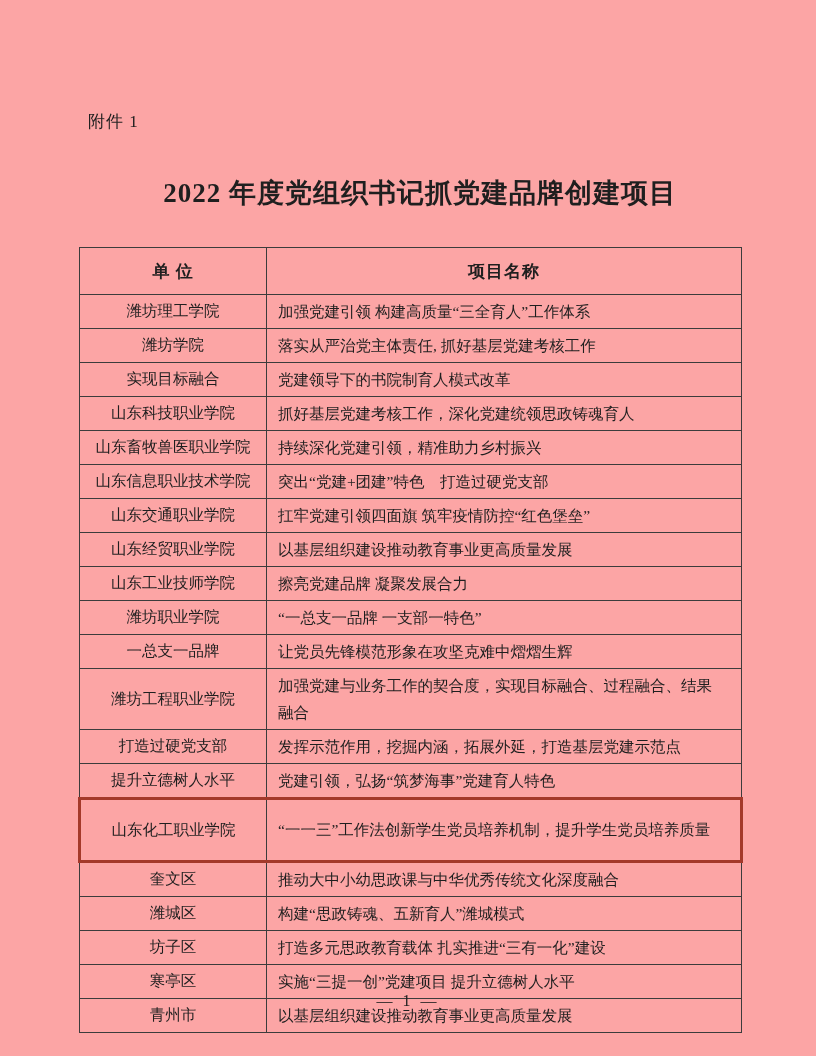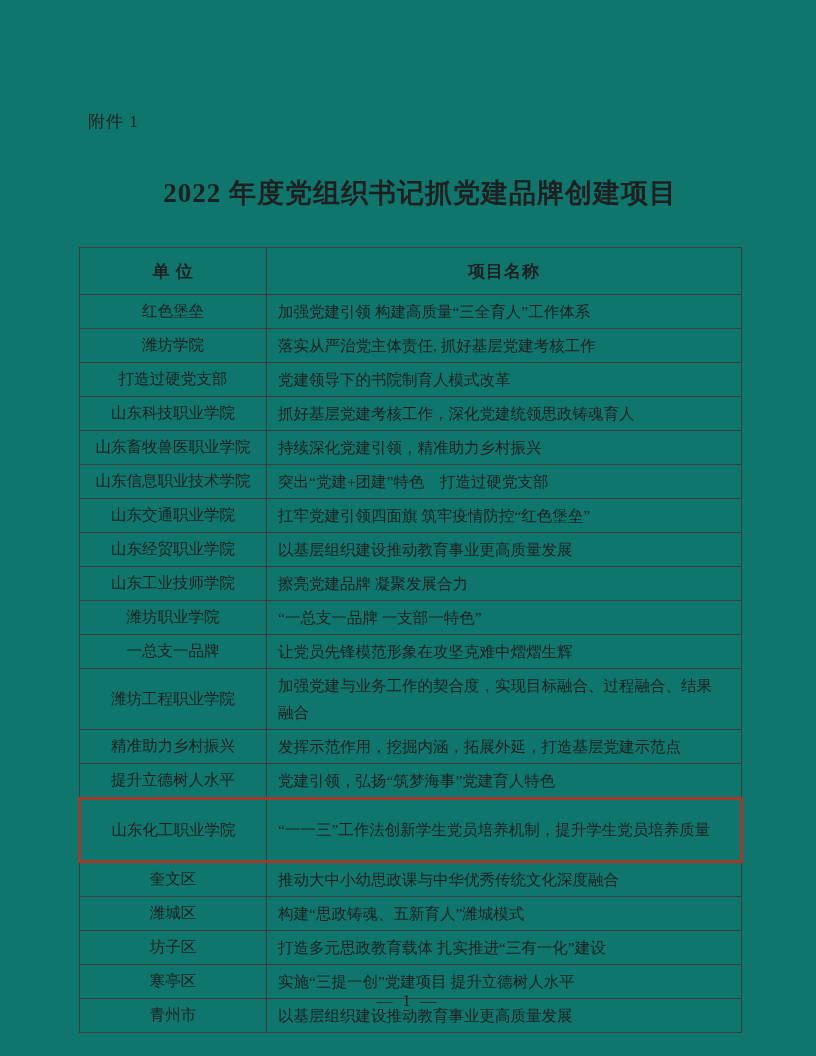--- a/index.html
+++ b/index.html
@@ -5,21 +5,21 @@
   html, body {
     margin: 0;
     padding: 0;
     background: #e9e9e9;
   }
   .page {
     position: relative;
     width: 816px;
     height: 1056px;
     margin: 0 auto;
-    background: #0f766e;
+    background: #fca5a5;
     font-family: "Liberation Serif", "DejaVu Serif", serif;
     color: #1f1f1f;
     overflow: hidden;
   }
   .attachment {
     position: absolute;
     left: 88px;
     top: 110px;
     font-size: 17px;
     letter-spacing: 1px;
@@ -104,29 +104,29 @@
       <col class="c-project">
     </colgroup>
     <thead>
       <tr>
         <th>单 位</th>
         <th>项目名称</th>
       </tr>
     </thead>
     <tbody id="table-body">
         <tr class="row-single">
-          <td class="unit-cell">红色堡垒</td>
+          <td class="unit-cell">潍坊理工学院</td>
           <td class="project-cell">加强党建引领 构建高质量“三全育人”工作体系</td>
         </tr>
         <tr class="row-single">
           <td class="unit-cell">潍坊学院</td>
           <td class="project-cell">落实从严治党主体责任, 抓好基层党建考核工作</td>
         </tr>
         <tr class="row-single">
-          <td class="unit-cell">打造过硬党支部</td>
+          <td class="unit-cell">实现目标融合</td>
           <td class="project-cell">党建领导下的书院制育人模式改革</td>
         </tr>
         <tr class="row-single">
           <td class="unit-cell">山东科技职业学院</td>
           <td class="project-cell">抓好基层党建考核工作，深化党建统领思政铸魂育人</td>
         </tr>
         <tr class="row-single">
           <td class="unit-cell">山东畜牧兽医职业学院</td>
           <td class="project-cell">持续深化党建引领，精准助力乡村振兴</td>
         </tr>
@@ -152,21 +152,21 @@
         </tr>
         <tr class="row-single">
           <td class="unit-cell">一总支一品牌</td>
           <td class="project-cell">让党员先锋模范形象在攻坚克难中熠熠生辉</td>
         </tr>
         <tr class="row-double">
           <td class="unit-cell">潍坊工程职业学院</td>
           <td class="project-cell">加强党建与业务工作的契合度，实现目标融合、过程融合、结果融合</td>
         </tr>
         <tr class="row-single">
-          <td class="unit-cell">精准助力乡村振兴</td>
+          <td class="unit-cell">打造过硬党支部</td>
           <td class="project-cell">发挥示范作用，挖掘内涵，拓展外延，打造基层党建示范点</td>
         </tr>
         <tr class="row-single">
           <td class="unit-cell">提升立德树人水平</td>
           <td class="project-cell">党建引领，弘扬“筑梦海事”党建育人特色</td>
         </tr>
         <tr class="row-double highlight">
           <td class="unit-cell">山东化工职业学院</td>
           <td class="project-cell">“一一三”工作法创新学生党员培养机制，提升学生党员培养质量</td>
         </tr>

